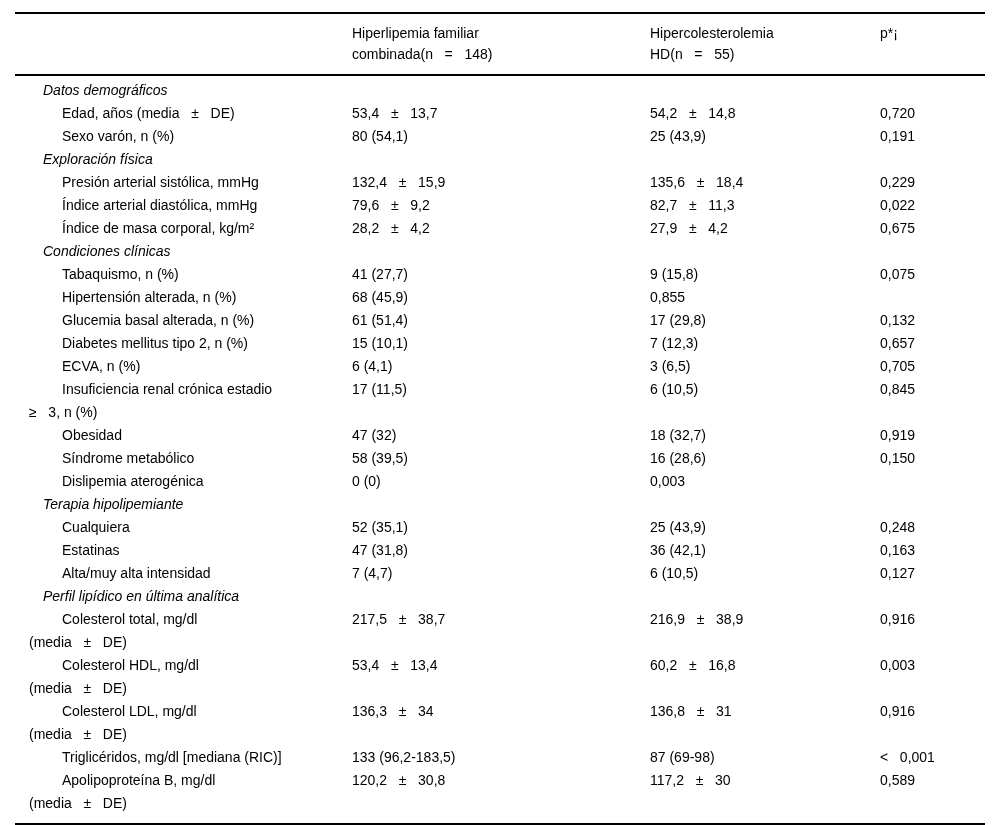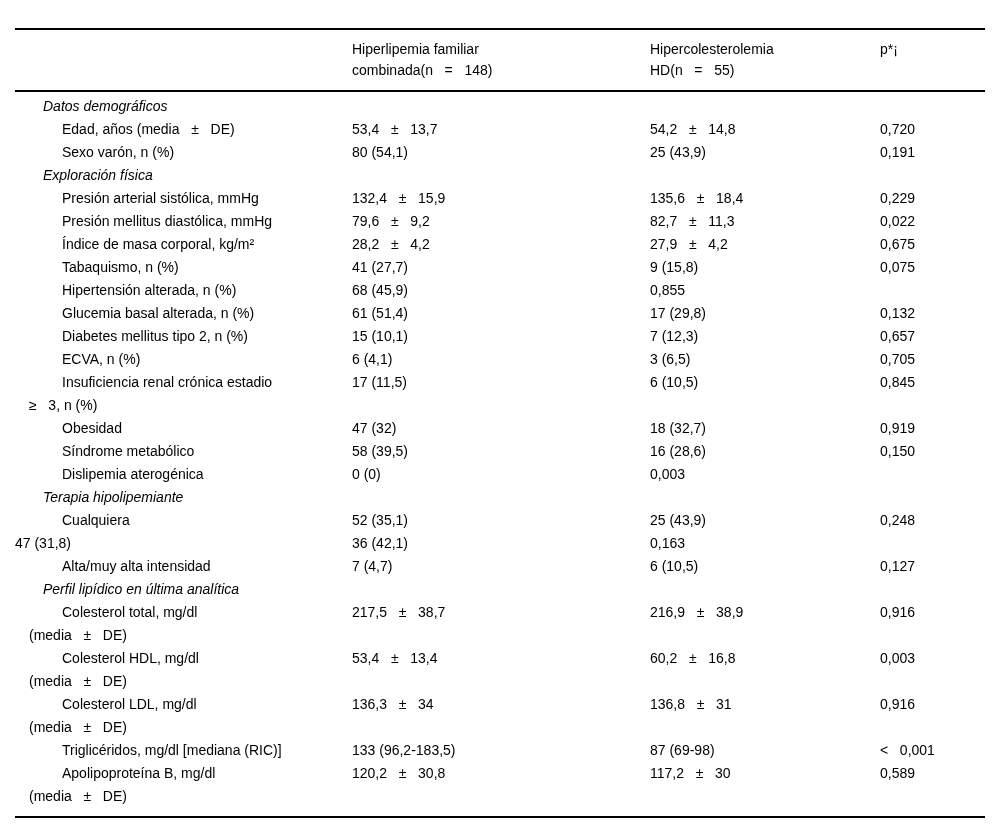--- a/index.html
+++ b/index.html
@@ -8,21 +8,21 @@
     background: #ffffff;
     color: #000000;
     font-family: "Liberation Sans", "DejaVu Sans", sans-serif;
     font-size: 14px;
   }
   .page {
     position: relative;
     width: 1000px;
     height: 825px;
     box-sizing: border-box;
-    padding: 28px 15px 0 15px;
+    padding: 12px 15px 0 15px;
     background: #ffffff;
     overflow: hidden;
     border-radius: 9px;
   }
   .rule {
     border: none;
     border-top: 2px solid #000000;
     height: 0;
     margin: 0;
   }
@@ -93,31 +93,32 @@
         <div class="cell val-cell">0,191</div>
       </div>
       <div class="section-row">Exploración física</div>
       <div class="grid-row">
         <div class="cell label-cell">Presión arterial sistólica, mmHg</div>
         <div class="cell val-cell">132,4   ±   15,9</div>
         <div class="cell val-cell">135,6   ±   18,4</div>
         <div class="cell val-cell">0,229</div>
       </div>
       <div class="grid-row">
-        <div class="cell label-cell">Presión mellitus diastólica, mmHg</div>
+        <div class="cell label-cell">Índice arterial diastólica, mmHg</div>
         <div class="cell val-cell">79,6   ±   9,2</div>
         <div class="cell val-cell">82,7   ±   11,3</div>
         <div class="cell val-cell">0,022</div>
       </div>
       <div class="grid-row">
         <div class="cell label-cell">Índice de masa corporal, kg/m²</div>
         <div class="cell val-cell">28,2   ±   4,2</div>
         <div class="cell val-cell">27,9   ±   4,2</div>
         <div class="cell val-cell">0,675</div>
       </div>
+      <div class="section-row">Condiciones clínicas</div>
       <div class="grid-row">
         <div class="cell label-cell">Tabaquismo, n (%)</div>
         <div class="cell val-cell">41 (27,7)</div>
         <div class="cell val-cell">9 (15,8)</div>
         <div class="cell val-cell">0,075</div>
       </div>
       <div class="grid-row">
         <div class="cell label-cell">Hipertensión alterada, n (%)</div>
         <div class="cell val-cell">68 (45,9)</div>
         <div class="cell val-cell">0,855</div>
@@ -165,20 +166,21 @@
         <div class="cell val-cell">0,003</div>
       </div>
       <div class="section-row">Terapia hipolipemiante</div>
       <div class="grid-row">
         <div class="cell label-cell">Cualquiera</div>
         <div class="cell val-cell">52 (35,1)</div>
         <div class="cell val-cell">25 (43,9)</div>
         <div class="cell val-cell">0,248</div>
       </div>
       <div class="grid-row">
+        <div class="cell label-cell">Estatinas</div>
         <div class="cell val-cell">47 (31,8)</div>
         <div class="cell val-cell">36 (42,1)</div>
         <div class="cell val-cell">0,163</div>
       </div>
       <div class="grid-row">
         <div class="cell label-cell">Alta/muy alta intensidad</div>
         <div class="cell val-cell">7 (4,7)</div>
         <div class="cell val-cell">6 (10,5)</div>
         <div class="cell val-cell">0,127</div>
       </div>

